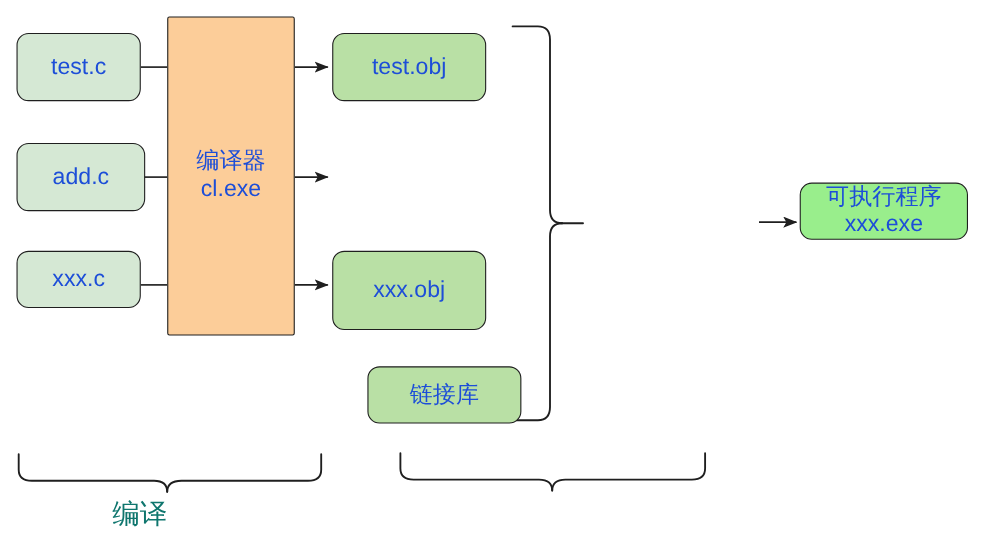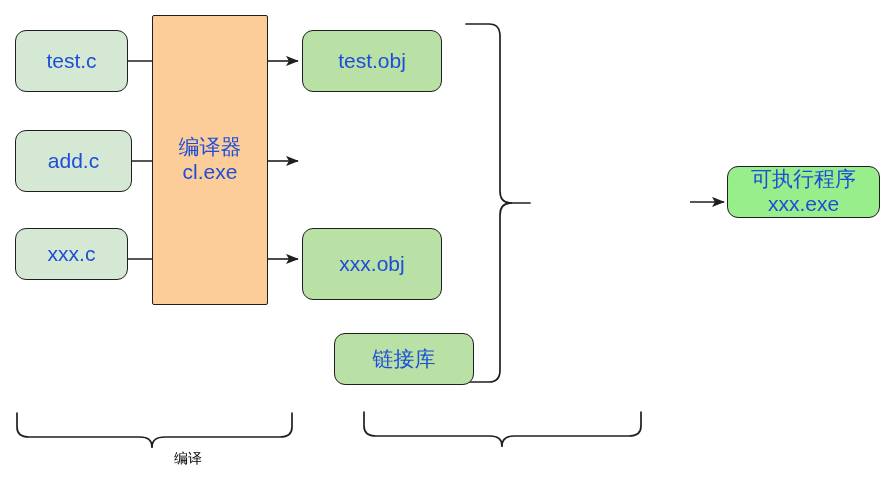--- a/index.html
+++ b/index.html
@@ -66,23 +66,23 @@
   .svg-layer {
     position: absolute;
     left: 0;
     top: 0;
     width: 894px;
     height: 489px;
     pointer-events: none;
   }
   .phase-label {
     position: absolute;
-    font-size: 14px;
-    color: #000000;
-    text-align: right;
+    font-size: 25px;
+    color: #0f766e;
+    text-align: left;
   }
 </style>
 </head>
 <body>
 
 <div id="canvas">
 
   <svg class="svg-layer" viewBox="0 0 894 489" xmlns="http://www.w3.org/2000/svg">
     <defs>
       <marker id="arrow" markerWidth="9" markerHeight="9" refX="7.5" refY="3.2" orient="auto" markerUnits="strokeWidth">

